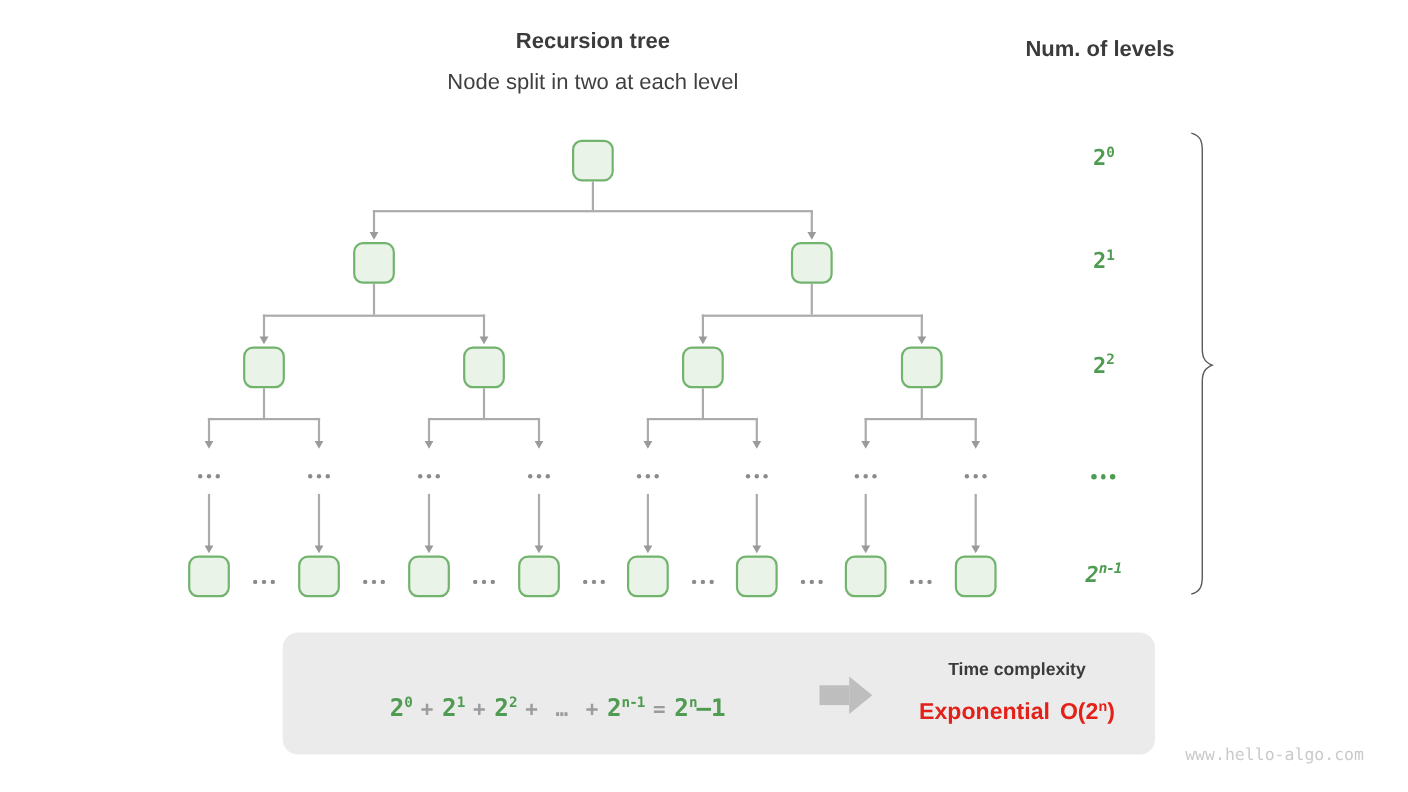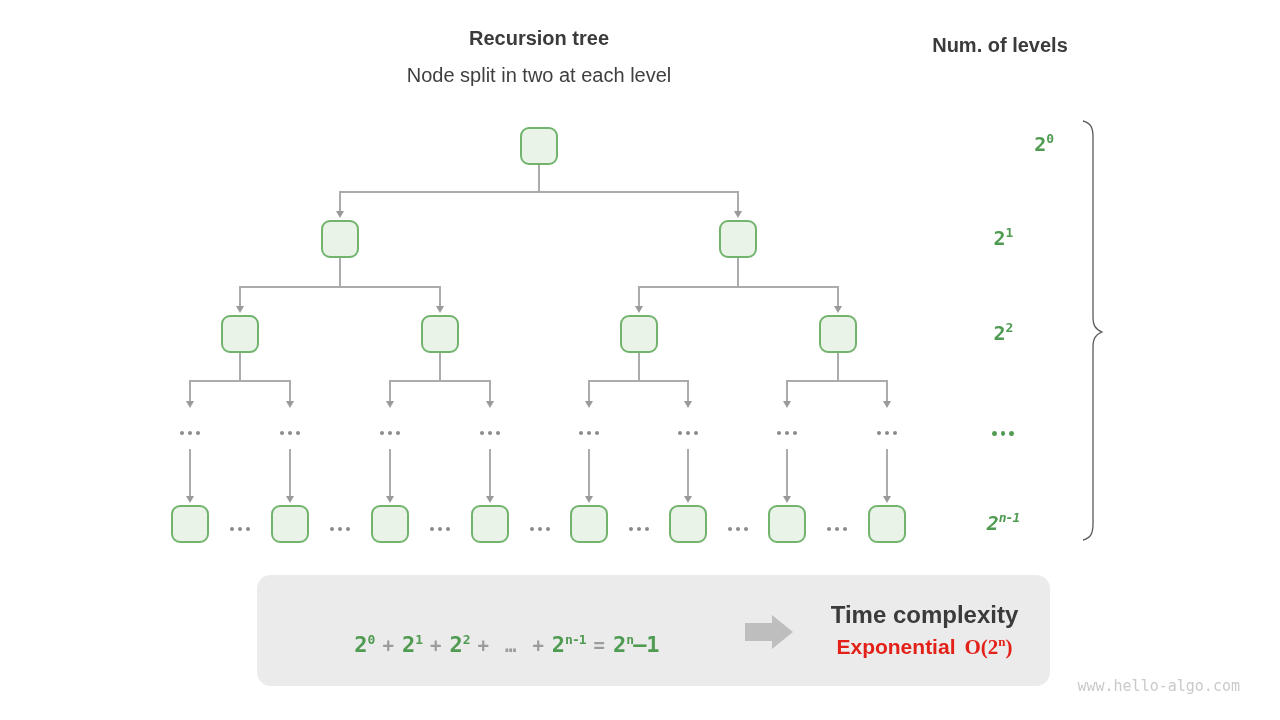--- a/index.html
+++ b/index.html
@@ -44,24 +44,24 @@
              font-family:"DejaVu Sans Mono", monospace; font-weight:bold; white-space:nowrap; }
   .tok { font-size:22px; }
   .tok sup { font-size:13px; letter-spacing:-1px; }
   .tg  { color:#4F9B52; }
   .tx  { color:#9C9C9C; margin:0 8px; font-size:19px; }
   .ba-rect { position:absolute; left:488px; top:48px; width:27px; height:18px; background:#BEBEBE; }
   .ba-tri  { position:absolute; left:515px; top:40px; width:0; height:0;
              border-top:17px solid transparent; border-bottom:17px solid transparent;
              border-left:21px solid #BEBEBE; }
   .tc-title { position:absolute; left:550px; top:26px; width:235px; text-align:center;
-              font-size:24px; font-weight:bold; color:#3B3B3B; }
+              font-size:16px; font-weight:bold; color:#3B3B3B; }
   .tc-value { position:absolute; left:550px; top:59px; width:235px; text-align:center;
               font-size:21px; font-weight:bold; color:#E32119; }
-  .tc-value .mono { font-family:Liberation Serif, serif; margin-left:9px; }
+  .tc-value .mono { font-family:Liberation Sans, sans-serif; margin-left:9px; }
   .tc-value sup { font-size:13px; }
 
   .watermark { position:absolute; left:1020px; top:677px; width:220px; text-align:right;
                font-family:"DejaVu Sans Mono", monospace; font-size:15px; color:#C9CACB; }
 </style>
 </head>
 <body>
 
 <div class="canvas">
 
@@ -218,21 +218,21 @@
         <div class="dot"></div>
         <div class="dot"></div>
       </div>
       <div class="dots gray" style="left: 826px; top: 526px; width: 22px; height: 6px;">
         <div class="dot"></div>
         <div class="dot"></div>
         <div class="dot"></div>
       </div>
     </div>
   <div id="labels-layer">
-      <div class="lvl-label" style="top: 131px; text-align: right;">2<sup>0</sup></div>
+      <div class="lvl-label" style="top: 131px;">2<sup>0</sup></div>
       <div class="lvl-label" style="top: 225px;">2<sup>1</sup></div>
       <div class="lvl-label" style="top: 320px;">2<sup>2</sup></div>
       <div class="dots green" style="left: 992px; top: 430px; width: 22px; height: 6px;">
         <div class="dot"></div>
         <div class="dot"></div>
         <div class="dot"></div>
       </div>
       <div class="lvl-label" style="top: 510px; font-style: italic;">2<sup>n-1</sup></div>
     </div>
 

